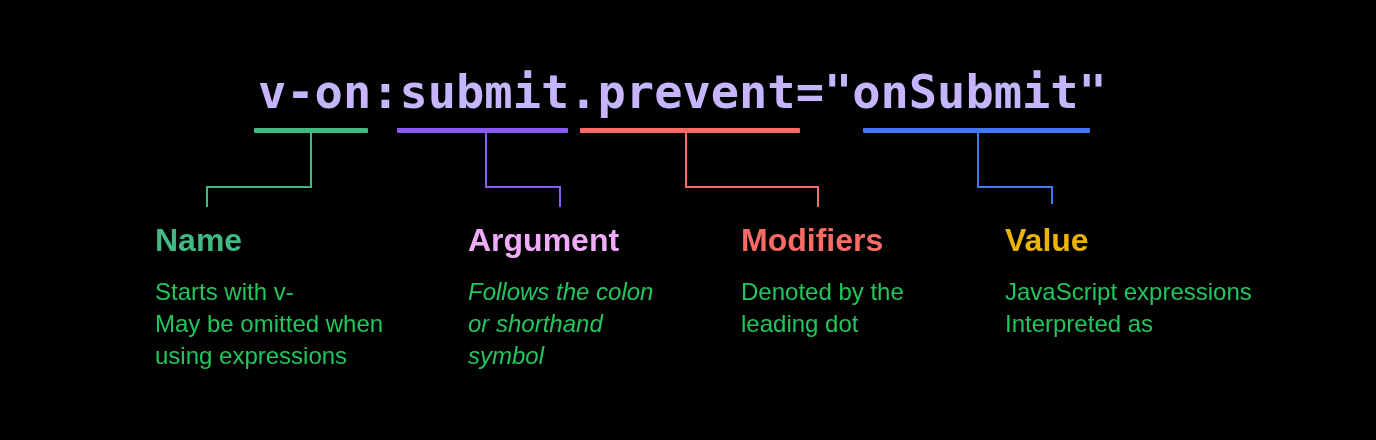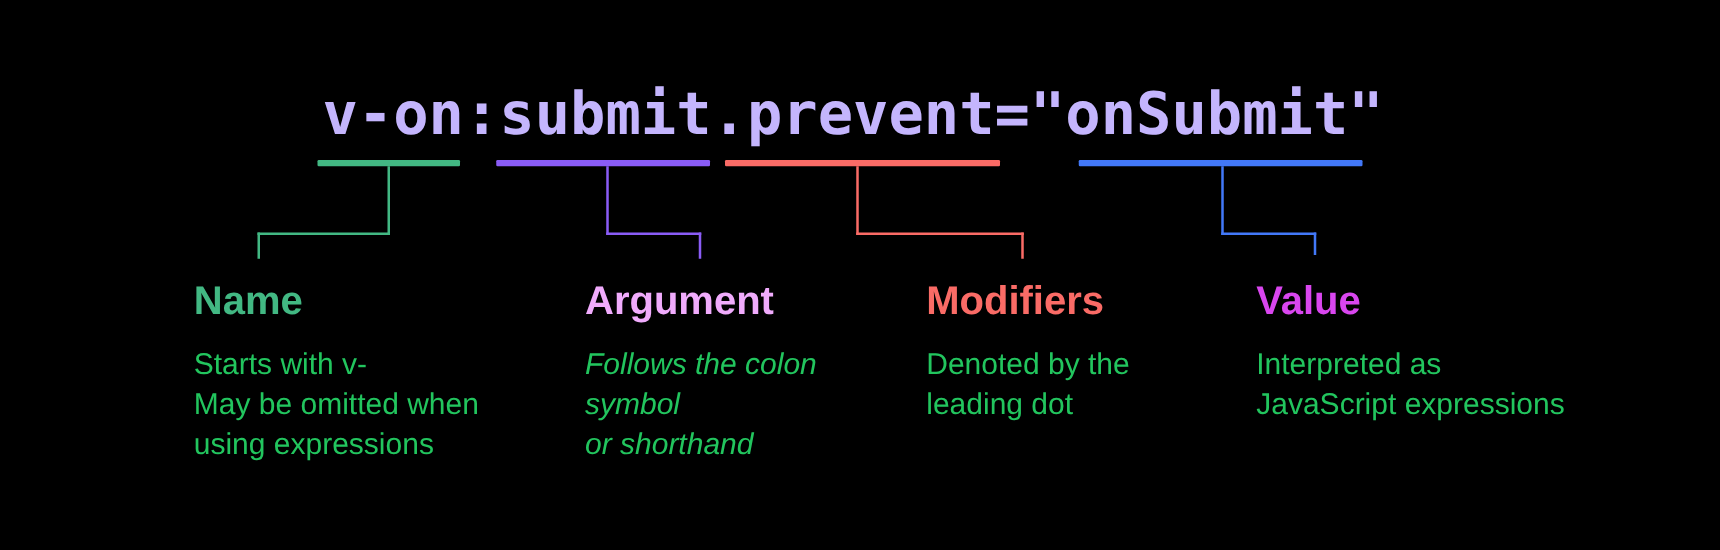--- a/index.html
+++ b/index.html
@@ -50,21 +50,21 @@
   .vl-v2{left:1051px;top:186px;height:18px;}
   
   .heading{
     position:absolute;top:218px;
     font-size:32px;font-weight:bold;line-height:44px;
     white-space:nowrap;
   }
   .h-name{left:155px;color:#42b883;}
   .h-argument{left:468px;color:#f0abfc;}
   .h-modifiers{left:741px;color:#fa6b66;}
-  .h-value{left:1005px;color:#d946ef;}
+  .h-value{left:1005px;color:#eab308;}
   
   .desc{
     position:absolute;top:276px;
     font-size:24px;line-height:32px;
     color:#22c55e;white-space:nowrap;
   }
   .d-name{left:155px;}
   .d-argument{left:468px;font-style:italic;}
   .d-modifiers{left:741px;}
   .d-value{left:1005px;}
@@ -100,29 +100,29 @@
   <div class="heading h-name">Name</div>
   <div class="desc d-name">
     <div>Starts with v-</div>
     <div>May be omitted when</div>
     <div>using expressions</div>
   </div>
 
   <div class="heading h-argument">Argument</div>
   <div class="desc d-argument">
     <div>Follows the colon</div>
+    <div>or shorthand</div>
     <div>symbol</div>
-    <div>or shorthand</div>
   </div>
 
   <div class="heading h-modifiers">Modifiers</div>
   <div class="desc d-modifiers">
     <div>Denoted by the</div>
     <div>leading dot</div>
   </div>
 
   <div class="heading h-value">Value</div>
   <div class="desc d-value">
+    <div>JavaScript expressions</div>
     <div>Interpreted as</div>
-    <div>JavaScript expressions</div>
   </div>
 
 </div>
 
 </body></html>

